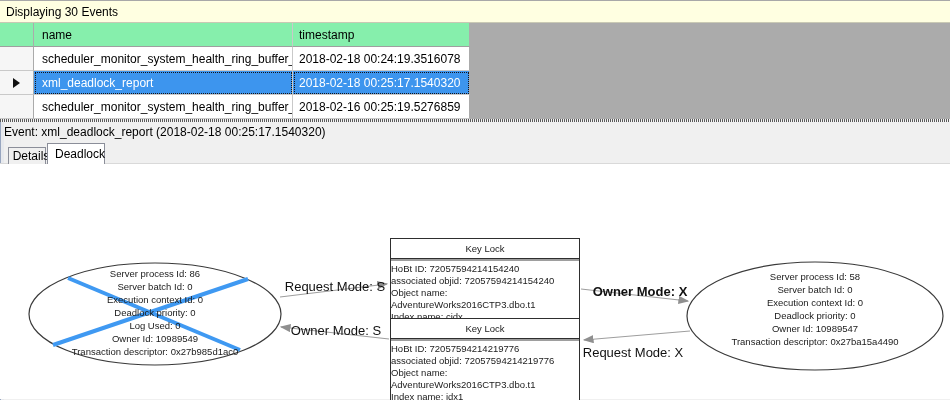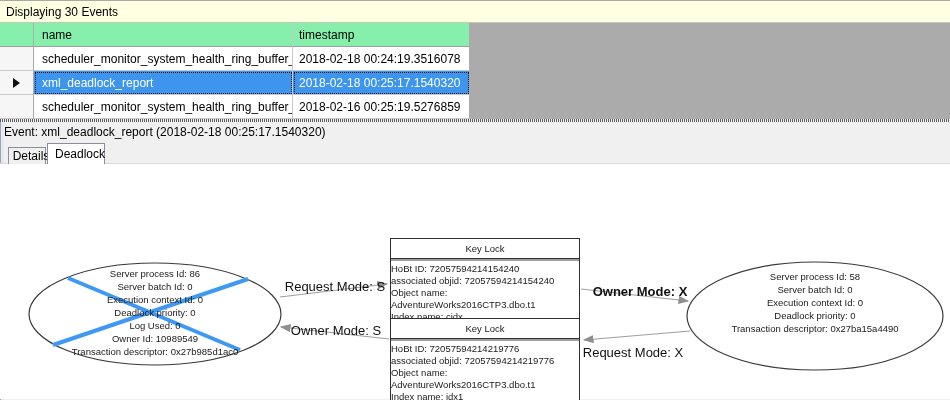--- a/index.html
+++ b/index.html
@@ -134,20 +134,21 @@
       <div>Log Used: 0</div>
       <div>Owner Id: 10989549</div>
       <div>Transaction descriptor: 0x27b985d1ac0</div>
     </div>
 
     <div class="node-text" style="left:695px; top:106px; width:240px;">
       <div>Server process Id: 58</div>
       <div>Server batch Id: 0</div>
       <div>Execution context Id: 0</div>
       <div>Deadlock priority: 0</div>
+      <div>Owner Id: 10989547</div>
       <div>Transaction descriptor: 0x27ba15a4490</div>
     </div>
 
     <div class="lockbox" style="left:390px; top:74px;">
       <div class="ltitle">Key Lock</div>
       <div class="lbody">
         <div>HoBt ID: 72057594214154240</div>
         <div>associated objid: 72057594214154240</div>
         <div>Object name: AdventureWorks2016CTP3.dbo.t1</div>
         <div>Index name: cidx</div>

